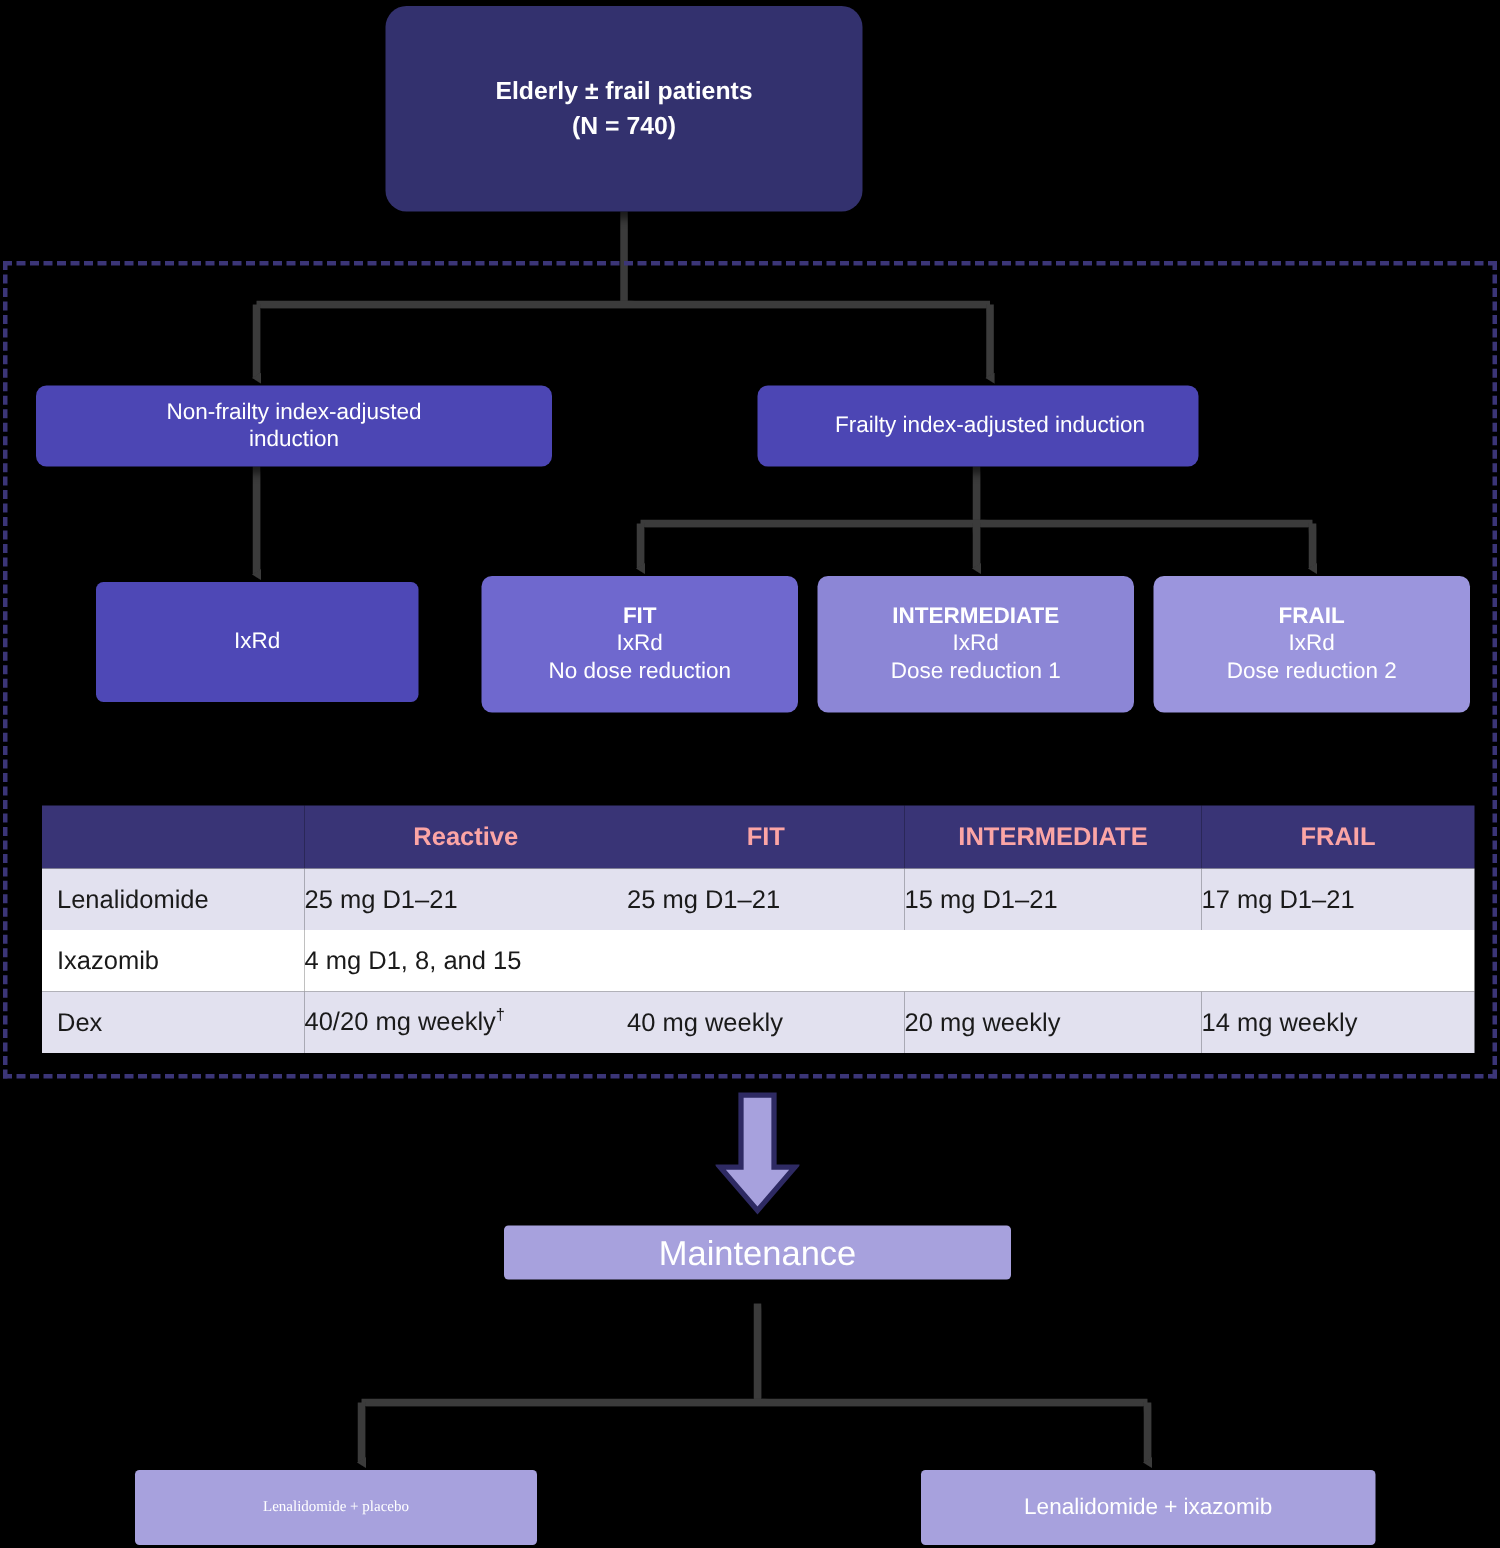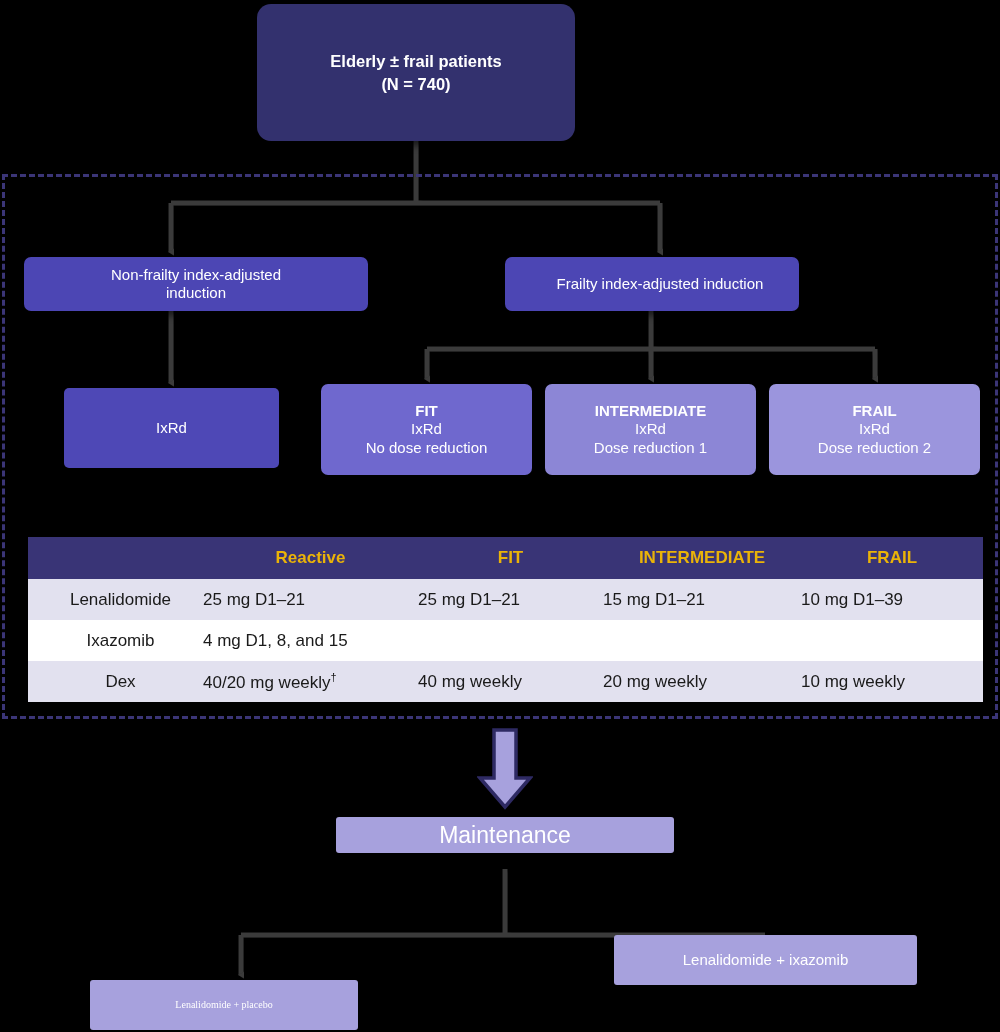--- a/index.html
+++ b/index.html
@@ -128,31 +128,31 @@
     box-shadow: 3px 4px 6px rgba(0,0,0,0.5);
   }
   #dose-table th, #dose-table td {
     padding: 0;
     height: 41px;
     vertical-align: middle;
     font-weight: normal;
   }
   #dose-table thead th {
     background: #393476;
-    color: #eab308;
+    color: #fca5a5;
     font-weight: bold;
     font-size: 17px;
     text-align: center;
     height: 42px;
   }
   #dose-table tbody tr.alt { background: #e2e1ef; }
   #dose-table tbody tr.plain { background: #ffffff; }
   #dose-table tbody td { color: #1a1a1a; }
   #dose-table tbody td.rowlabel {
-    text-align: center;
+    text-align: left;
     padding-left: 10px;
   }
   #dose-table td sup { font-size: 11px; }
 
   
   #maint-arrow {
     position: absolute;
     left: 477px; top: 728px;
     width: 56px; height: 82px;
   }
@@ -169,21 +169,21 @@
   
   #node-len-placebo {
     left: 90px; top: 980px;
     width: 268px; height: 50px;
     background: #a7a1dd;
     border-radius: 3px;
     font-size: 10px;
     font-family: Liberation Serif, serif;
   }
   #node-len-ixazomib {
-    left: 614px; top: 935px;
+    left: 614px; top: 980px;
     width: 303px; height: 50px;
     background: #a7a1dd;
     border-radius: 3px;
     font-size: 15px;
   }
 </style>
 </head>
 <body>
 
 <div class="stage">
@@ -277,32 +277,32 @@
         <th>INTERMEDIATE</th>
         <th>FRAIL</th>
       </tr>
     </thead>
     <tbody>
       <tr class="alt">
         <td class="rowlabel">Lenalidomide</td>
         <td>25 mg D1–21</td>
         <td>25 mg D1–21</td>
         <td>15 mg D1–21</td>
-        <td>10 mg D1–39</td>
+        <td>17 mg D1–21</td>
       </tr>
       <tr class="plain">
         <td class="rowlabel">Ixazomib</td>
         <td colspan="4">4 mg D1, 8, and 15</td>
       </tr>
       <tr class="alt">
         <td class="rowlabel">Dex</td>
         <td><span>40/20 mg weekly</span><sup>†</sup></td>
         <td>40 mg weekly</td>
         <td>20 mg weekly</td>
-        <td>10 mg weekly</td>
+        <td>14 mg weekly</td>
       </tr>
     </tbody>
   </table>
 
   <svg id="maint-arrow" viewBox="0 0 56 82" xmlns="http://www.w3.org/2000/svg">
     <path d="M17,2 L39,2 L39,50 L53,50 L28,79 L3,50 L17,50 Z" fill="#a7a1dd" stroke="#2e2a63" stroke-width="3.5" stroke-linejoin="miter"></path>
   </svg>
 
   <div class="node" id="node-maintenance">
     <span class="l1">Maintenance</span>

